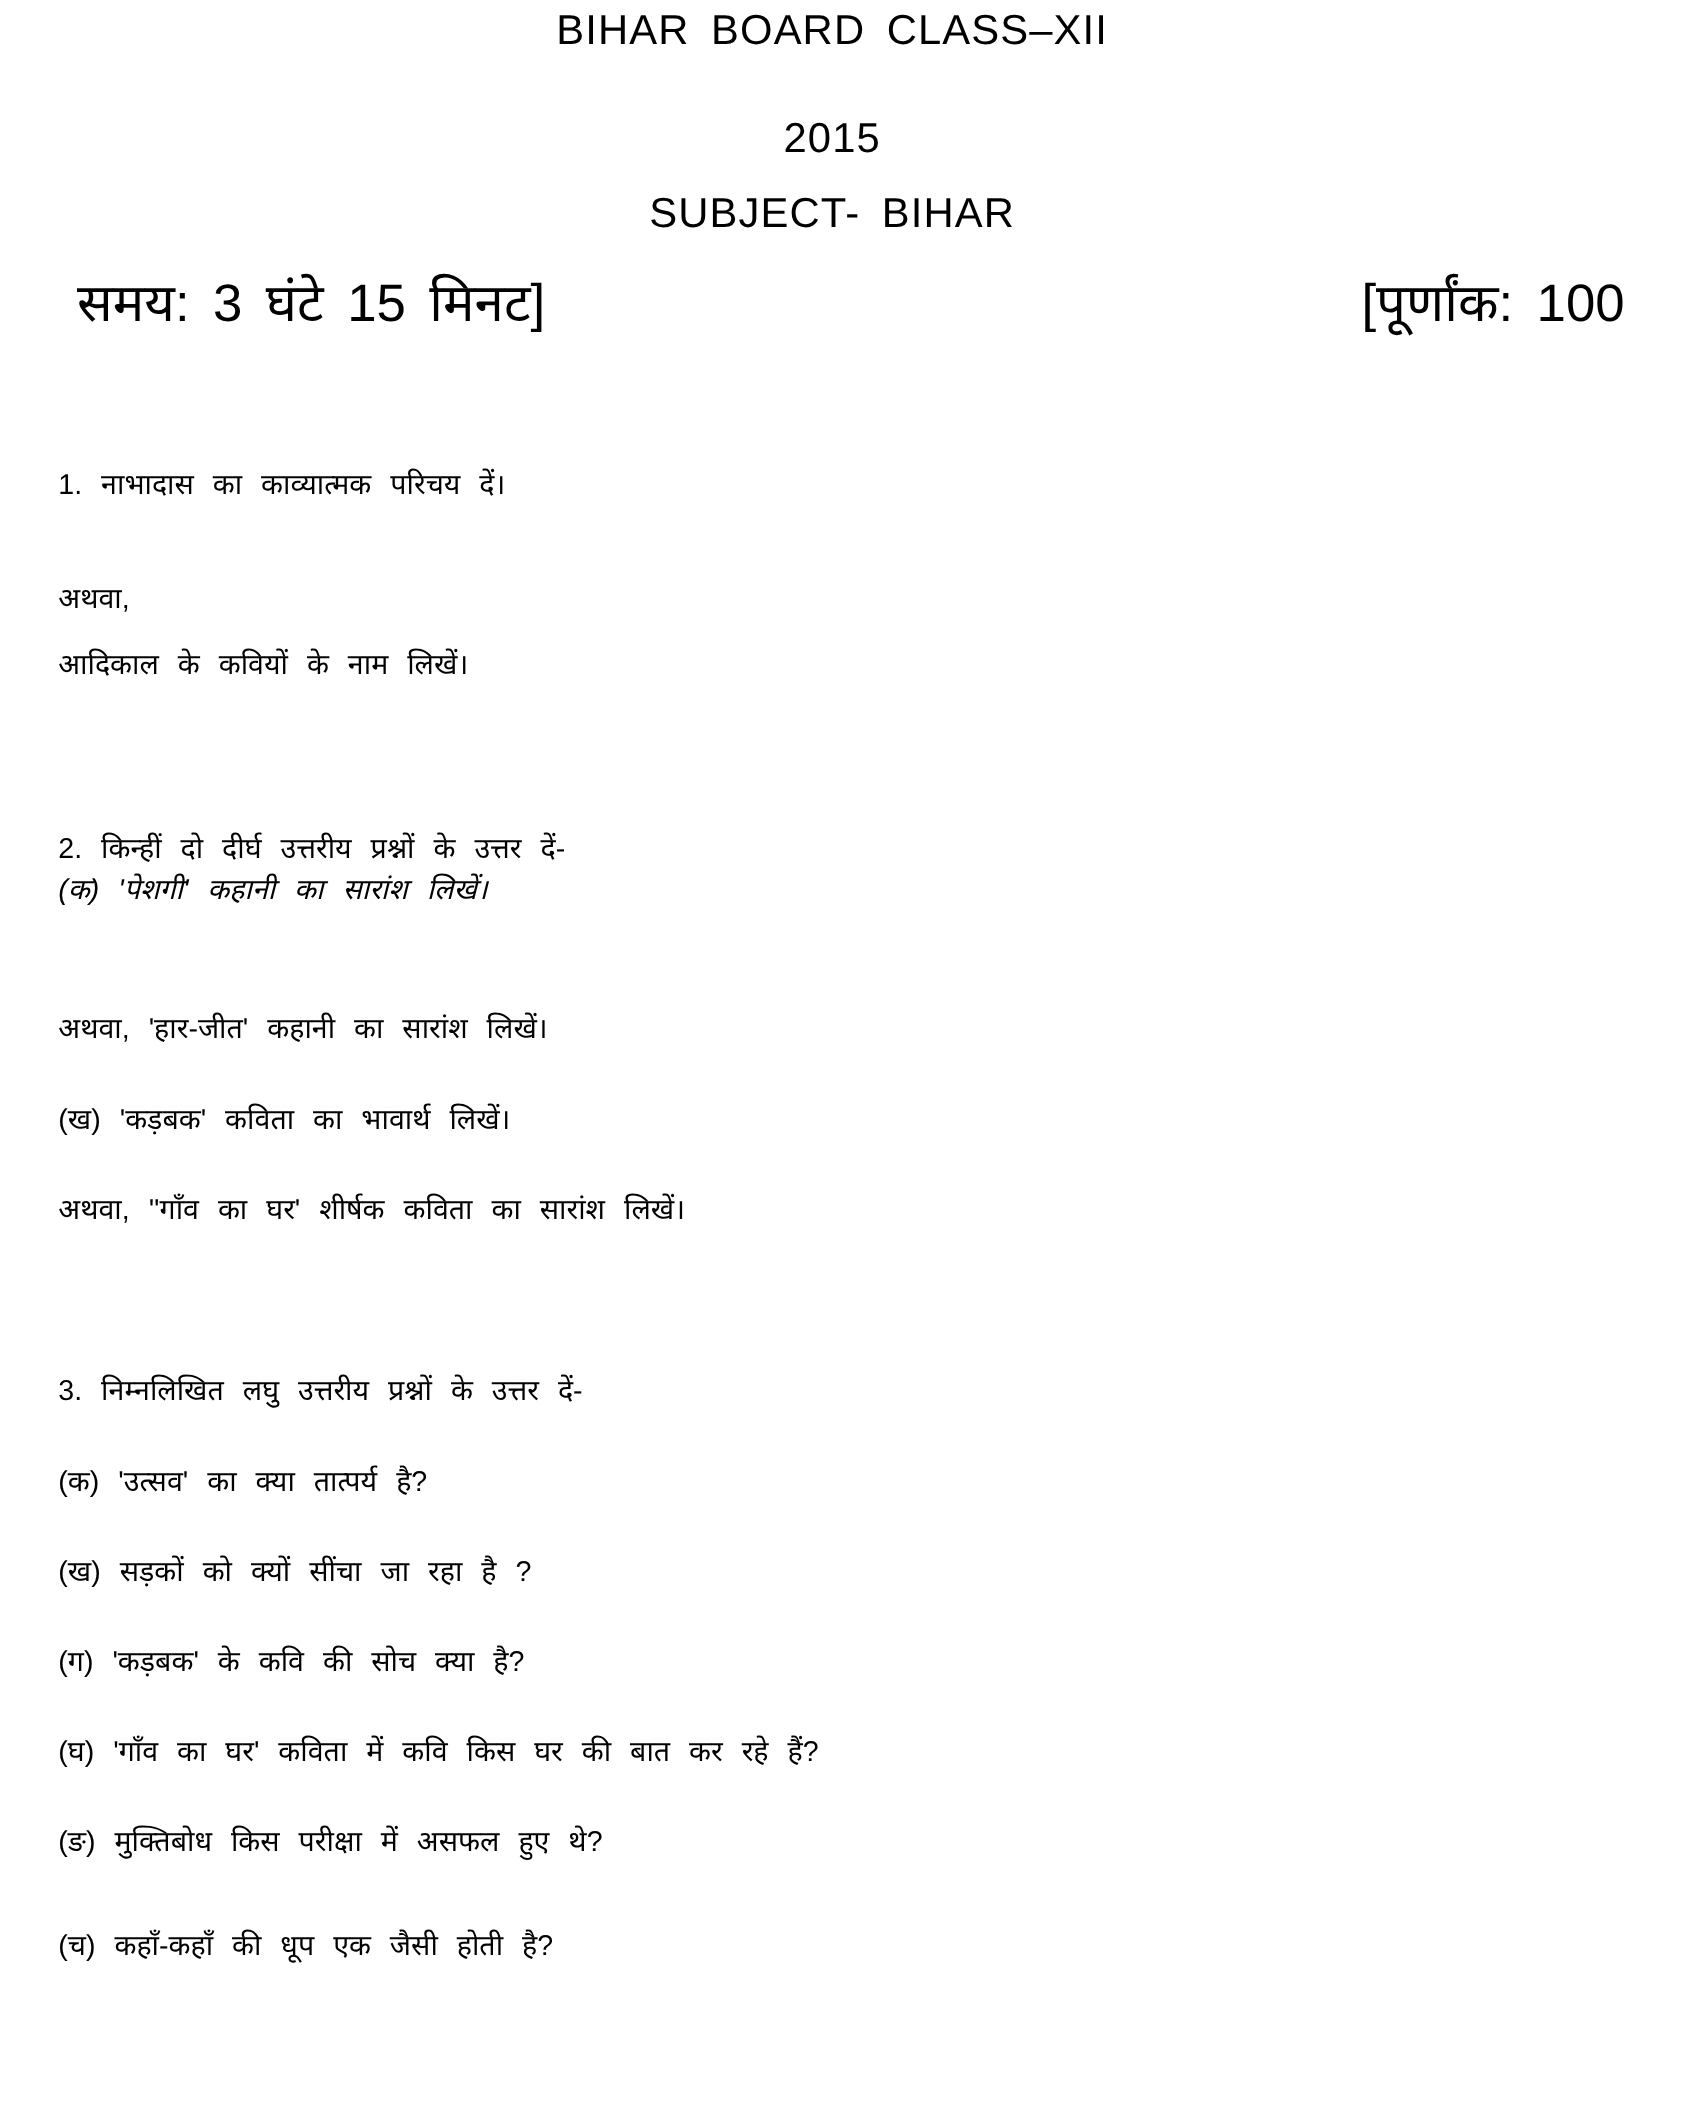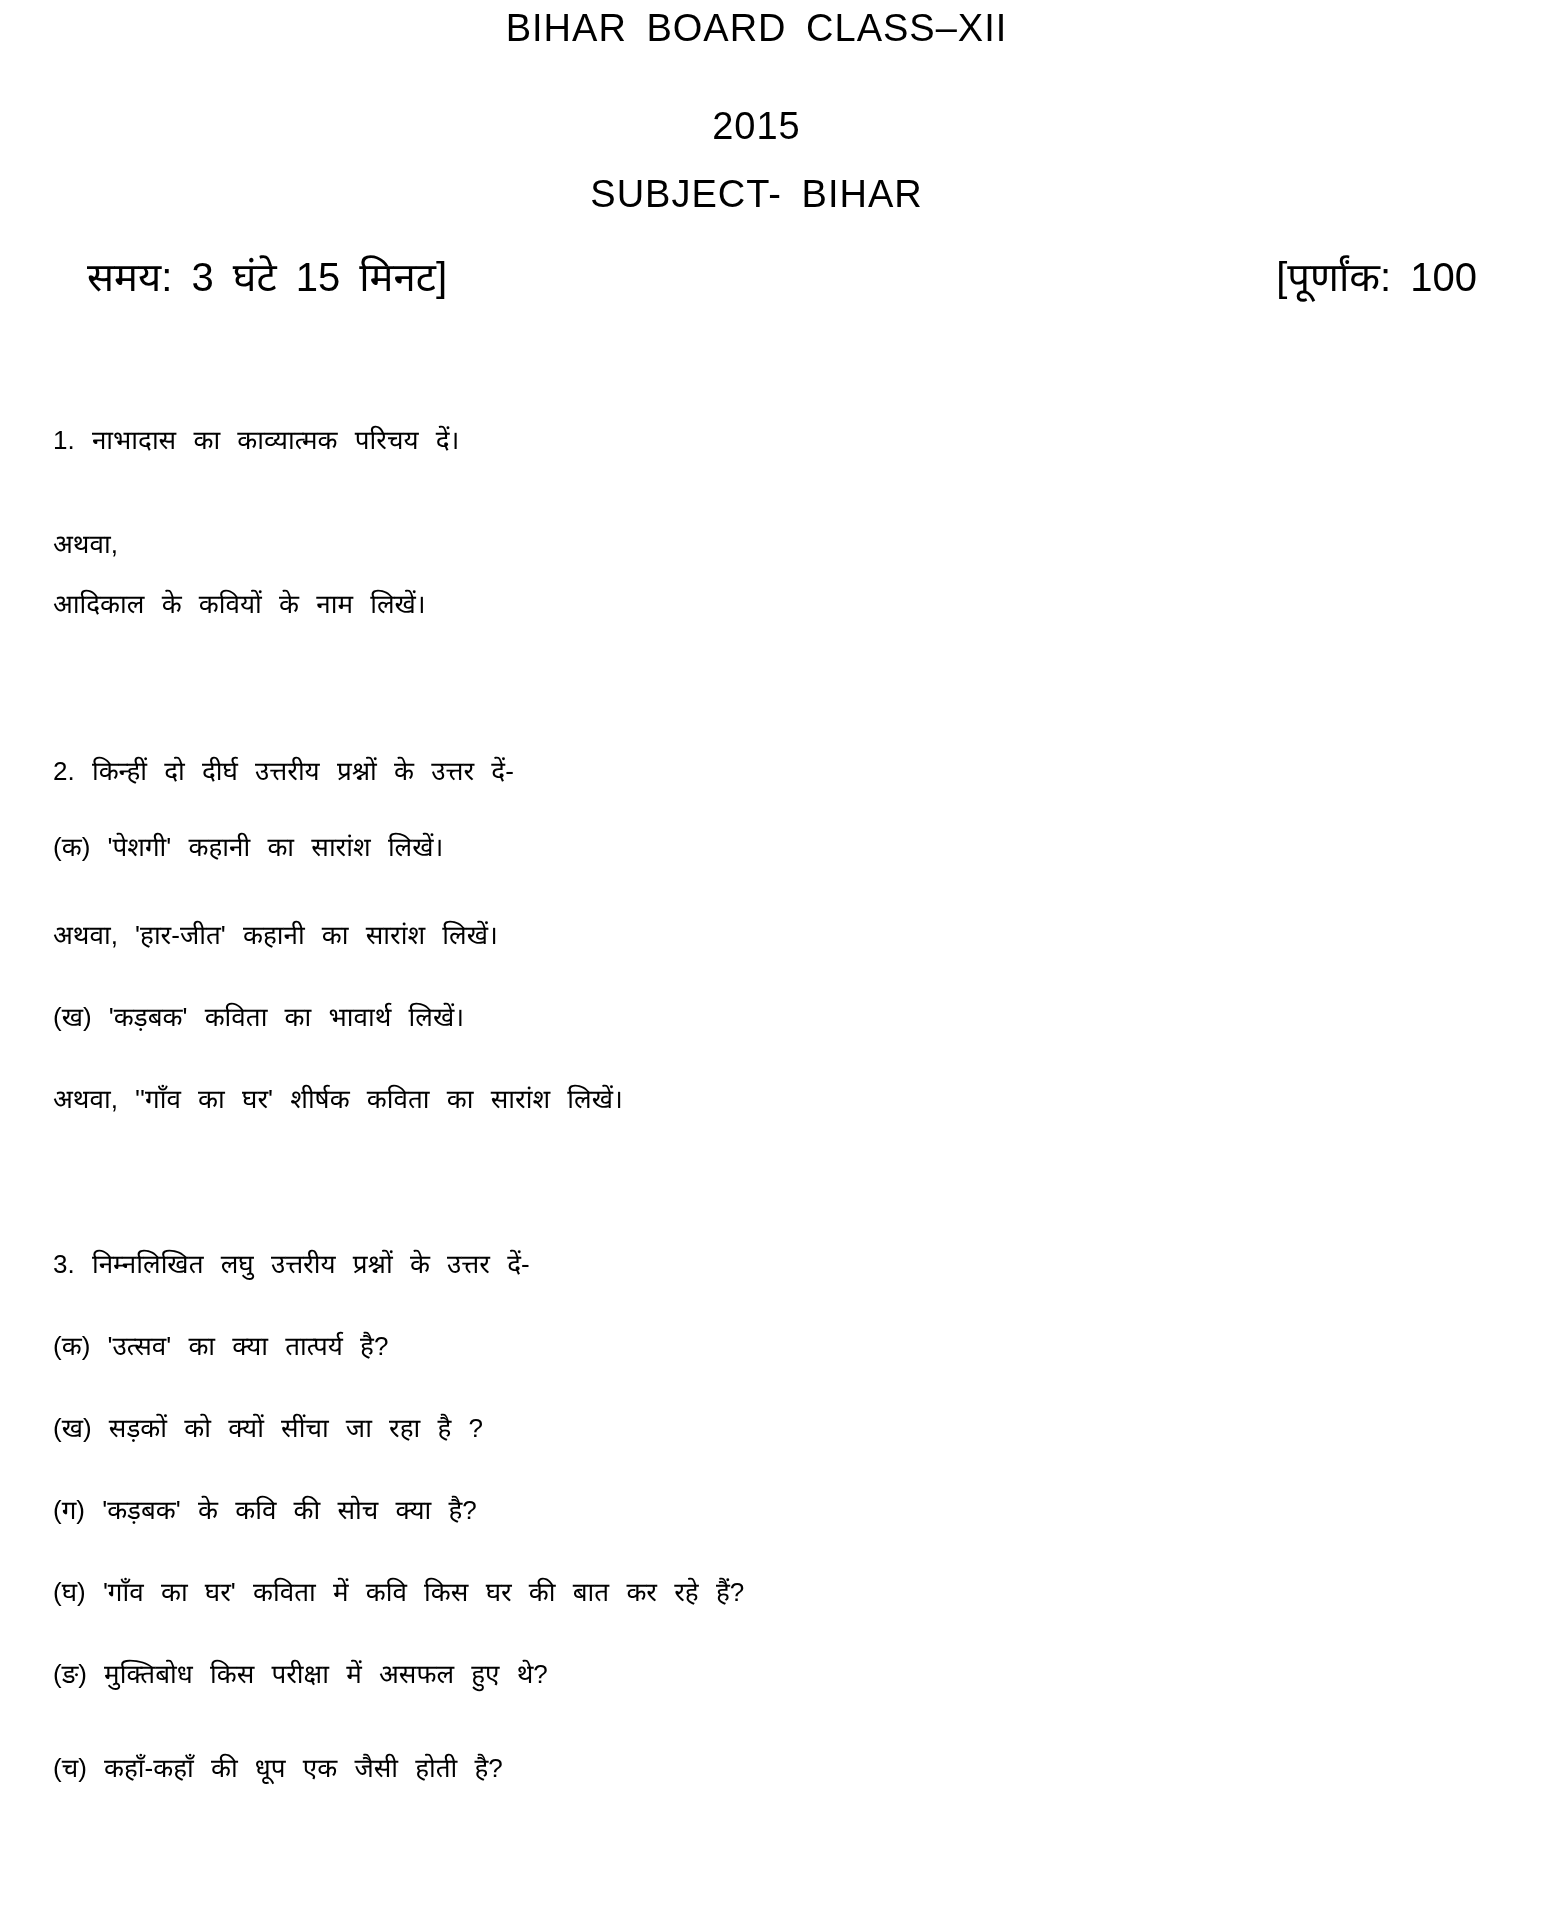--- a/index.html
+++ b/index.html
@@ -33,25 +33,24 @@
       letter-spacing: 1px;
       word-spacing: 8px;
       white-space: nowrap;
     }
     .meta-row {
       position: absolute;
       left: 70px;
       right: 70px;
       top: 254px;
       height: 46px;
-      font-size: 40px;
+      font-size: 48px;
       line-height: 46px;
       word-spacing: 8px;
       white-space: nowrap;
-      margin-left: 17px;
     }
     .meta-left {
       position: absolute;
       left: 0;
       top: 0;
     }
     .meta-right {
       position: absolute;
       right: 0;
       top: 0;
@@ -86,21 +85,21 @@
   </div>
 
   <div class="question-block">
     <div class="text-line" style="top:417px;">1. नाभादास का काव्यात्मक परिचय दें।</div>
     <div class="text-line" style="top:521px;">अथवा,</div>
     <div class="text-line" style="top:581px;">आदिकाल के कवियों के नाम लिखें।</div>
   </div>
 
   <div class="question-block">
     <div class="text-line" style="top:748px;">2. किन्हीं दो दीर्घ उत्तरीय प्रश्नों के उत्तर दें-</div>
-    <div class="text-line" style="top:824px;">(क) 'पेशगी' कहानी का सारांश लिखें।</div>
+    <div class="text-line" style="top:785px;font-style:italic;">(क) 'पेशगी' कहानी का सारांश लिखें।</div>
     <div class="text-line" style="top:912px;">अथवा, 'हार-जीत' कहानी का सारांश लिखें।</div>
     <div class="text-line" style="top:994px;">(ख) 'कड़बक' कविता का भावार्थ लिखें।</div>
     <div class="text-line" style="top:1076px;">अथवा, ''गाँव का घर' शीर्षक कविता का सारांश लिखें।</div>
   </div>
 
   <div class="question-block">
     <div class="text-line" style="top:1241px;">3. निम्नलिखित लघु उत्तरीय प्रश्नों के उत्तर दें-</div>
     <div class="text-line" style="top:1323px;">(क) 'उत्सव' का क्या तात्पर्य है?</div>
     <div class="text-line" style="top:1405px;">(ख) सड़कों को क्यों सींचा जा रहा है ?</div>
     <div class="text-line" style="top:1487px;">(ग) 'कड़बक' के कवि की सोच क्या है?</div>

